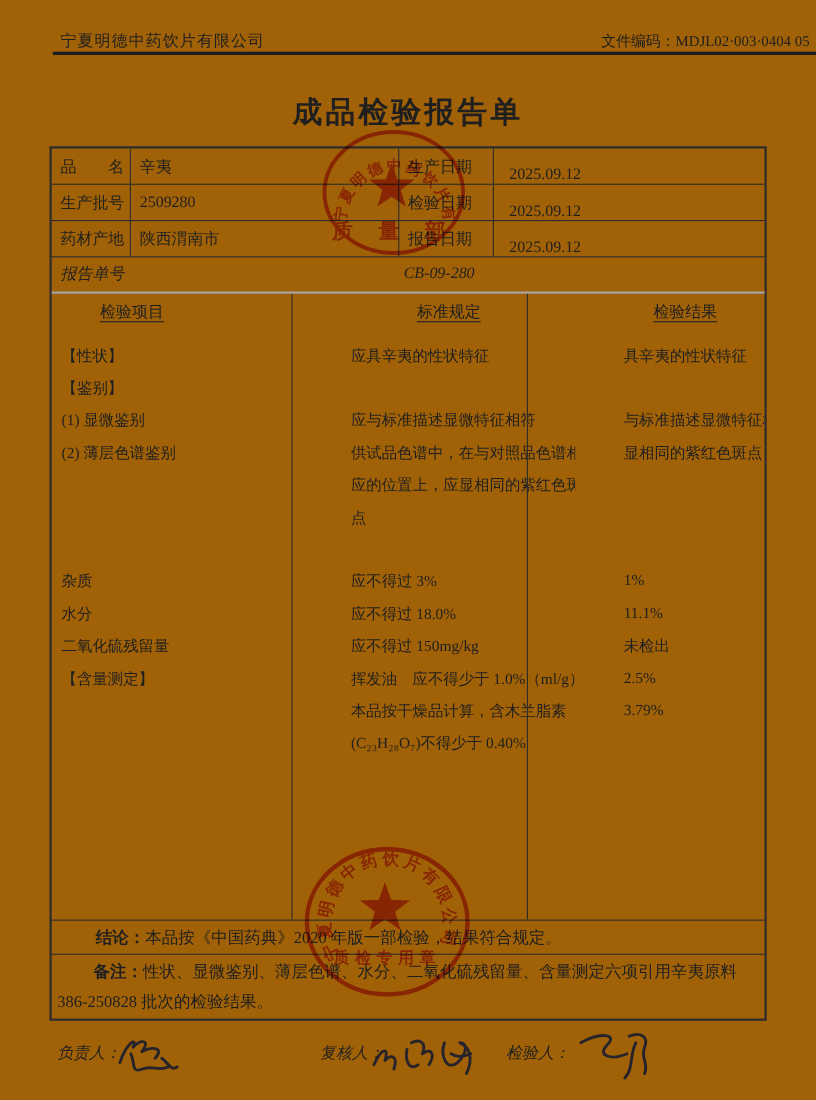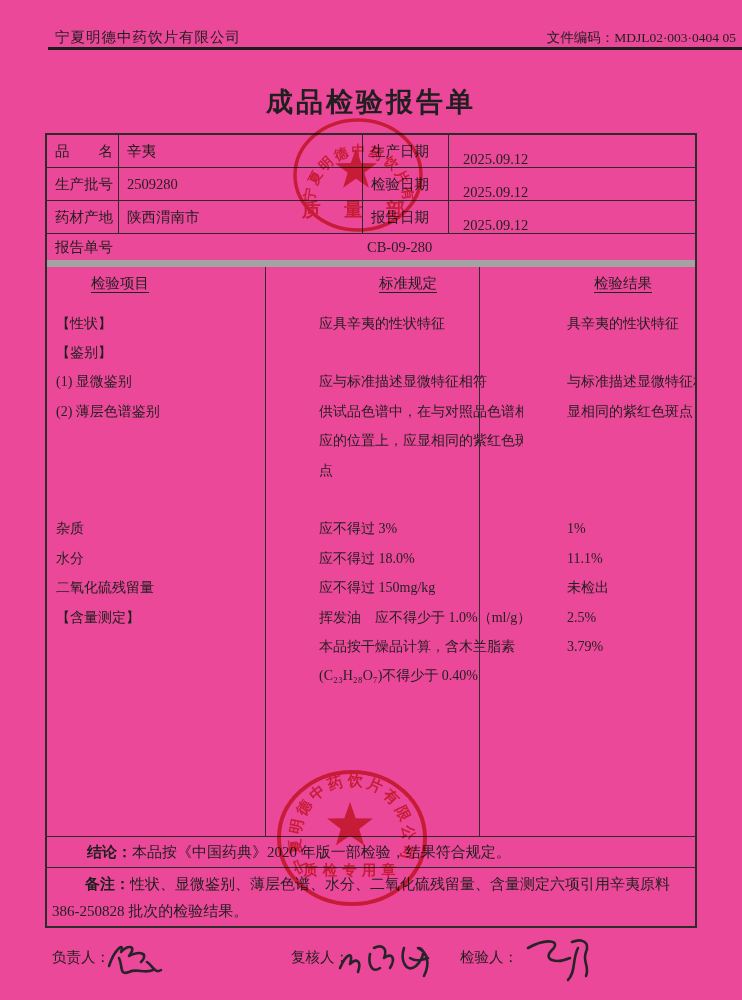--- a/index.html
+++ b/index.html
@@ -1,40 +1,40 @@
 <!DOCTYPE html>
 <html style="--stamp-red: #cf4038;"><head>
 <meta charset="utf-8">
 <style>
   * { margin:0; padding:0; box-sizing:border-box; }
   html,body { background:#e8e8e8; }
   .page {
     position:relative; width:742px; height:1000px;
-    background:#ec4899; margin:0 auto; overflow:hidden;
+    background:#a16207; margin:0 auto; overflow:hidden;
     font-family:"Liberation Serif","DejaVu Serif",serif;
     color:#1f1f1f;
   }
   
   .hdr-company { position:absolute; left:55px; top:28px; font-size:14.5px; letter-spacing:1px; }
   .hdr-code { position:absolute; right:6px; top:29px; font-size:13.5px; }
   .hdr-rule { position:absolute; left:48px; right:0; top:47px; height:3px; background:#1c1c1c; }
   
   .title { position:absolute; left:0; right:0; top:84px; text-align:center;
     font-size:27px; font-weight:bold; letter-spacing:3px; }
   
   .doc { position:absolute; left:45px; top:133px; width:652px; height:795px;
     border:2px solid #2c2c2c; background:transparent; }
   .info-row { display:grid; grid-template-columns:72px 244px 86px 246px; height:33px;
     border-bottom:1px solid #2c2c2c; }
   .info-row > div { display:flex; align-items:center; padding-left:8px;
     font-size:14.5px; overflow:hidden; white-space:nowrap; }
   .info-row > div.bline { border-right:1px solid #2c2c2c; }
   .info-row > div.val2 { padding-left:14px;margin-top:17px; }
   .report-row { display:grid; grid-template-columns:316px 332px; height:33px;
-    border-bottom:7px solid #a3a3a3; }
+    border-bottom:2px solid #a3a3a3;font-style:italic; }
   .report-row > div { display:flex; align-items:center; padding-left:8px;
     font-size:14.5px; white-space:nowrap; }
   .report-row > div:last-child { padding-left:4px; }
   
   .main { position:relative; height:570px; border-bottom:1px solid #2c2c2c; overflow:hidden; }
   .vline { position:absolute; top:0; bottom:0; width:1px; background:#2c2c2c; }
   .vl1 { left:218px; } .vl2 { left:432px; }
   .main-head { display:grid; grid-template-columns:218px 214px 216px; height:42px; padding-top:7px;margin-left:36px; }
   .main-head span { font-size:14.5px; text-decoration:underline; text-underline-offset:4px; }
   .mh1 { padding-left:8px; } .mh2,.mh3 { text-align:center; }
@@ -45,21 +45,21 @@
   .tline > div:nth-child(2){ padding-left:10px; }
   .tline > div:nth-child(3){ }
   
   .concl { height:31px; border-bottom:1px solid #2c2c2c; display:flex; align-items:center;
     padding-left:40px; font-size:15px; white-space:nowrap; }
   .concl b, .remark b { font-weight:bold; }
   .remark { height:58px; padding-top:3px; font-size:15px; line-height:27px; }
   .remark .r1 { padding-left:38px; white-space:nowrap; }
   .remark .r2 { padding-left:5px; white-space:nowrap; }
   
-  .signers { position:absolute; left:0; top:936px; width:742px; height:60px; }
+  .signers { position:absolute; left:0; top:936px; width:742px; height:60px;font-style:italic; }
   .sig-label { position:absolute; font-size:14.5px; top:12px; }
   .sl1{ left:52px; } .sl2{ left:291px; } .sl3{ left:460px; }
   .sig-svg { position:absolute; }
   .sg1{ left:95px; top:0px; } .sg2{ left:330px; top:-2px; } .sg3{ left:518px; top:-6px; }
   .sig-svg path { stroke:#26242a; stroke-width:2.6; fill:none; stroke-linecap:round; stroke-linejoin:round; }
   
   .stamp { position:absolute; mix-blend-mode:multiply; opacity:.82; pointer-events:none; }
   .stamp-top { left:288px; top:112px; }
   .stamp-bot { left:274px; top:767px; }
   .stamp .ring { fill:none; stroke:var(--stamp-red,#cf4038); }

